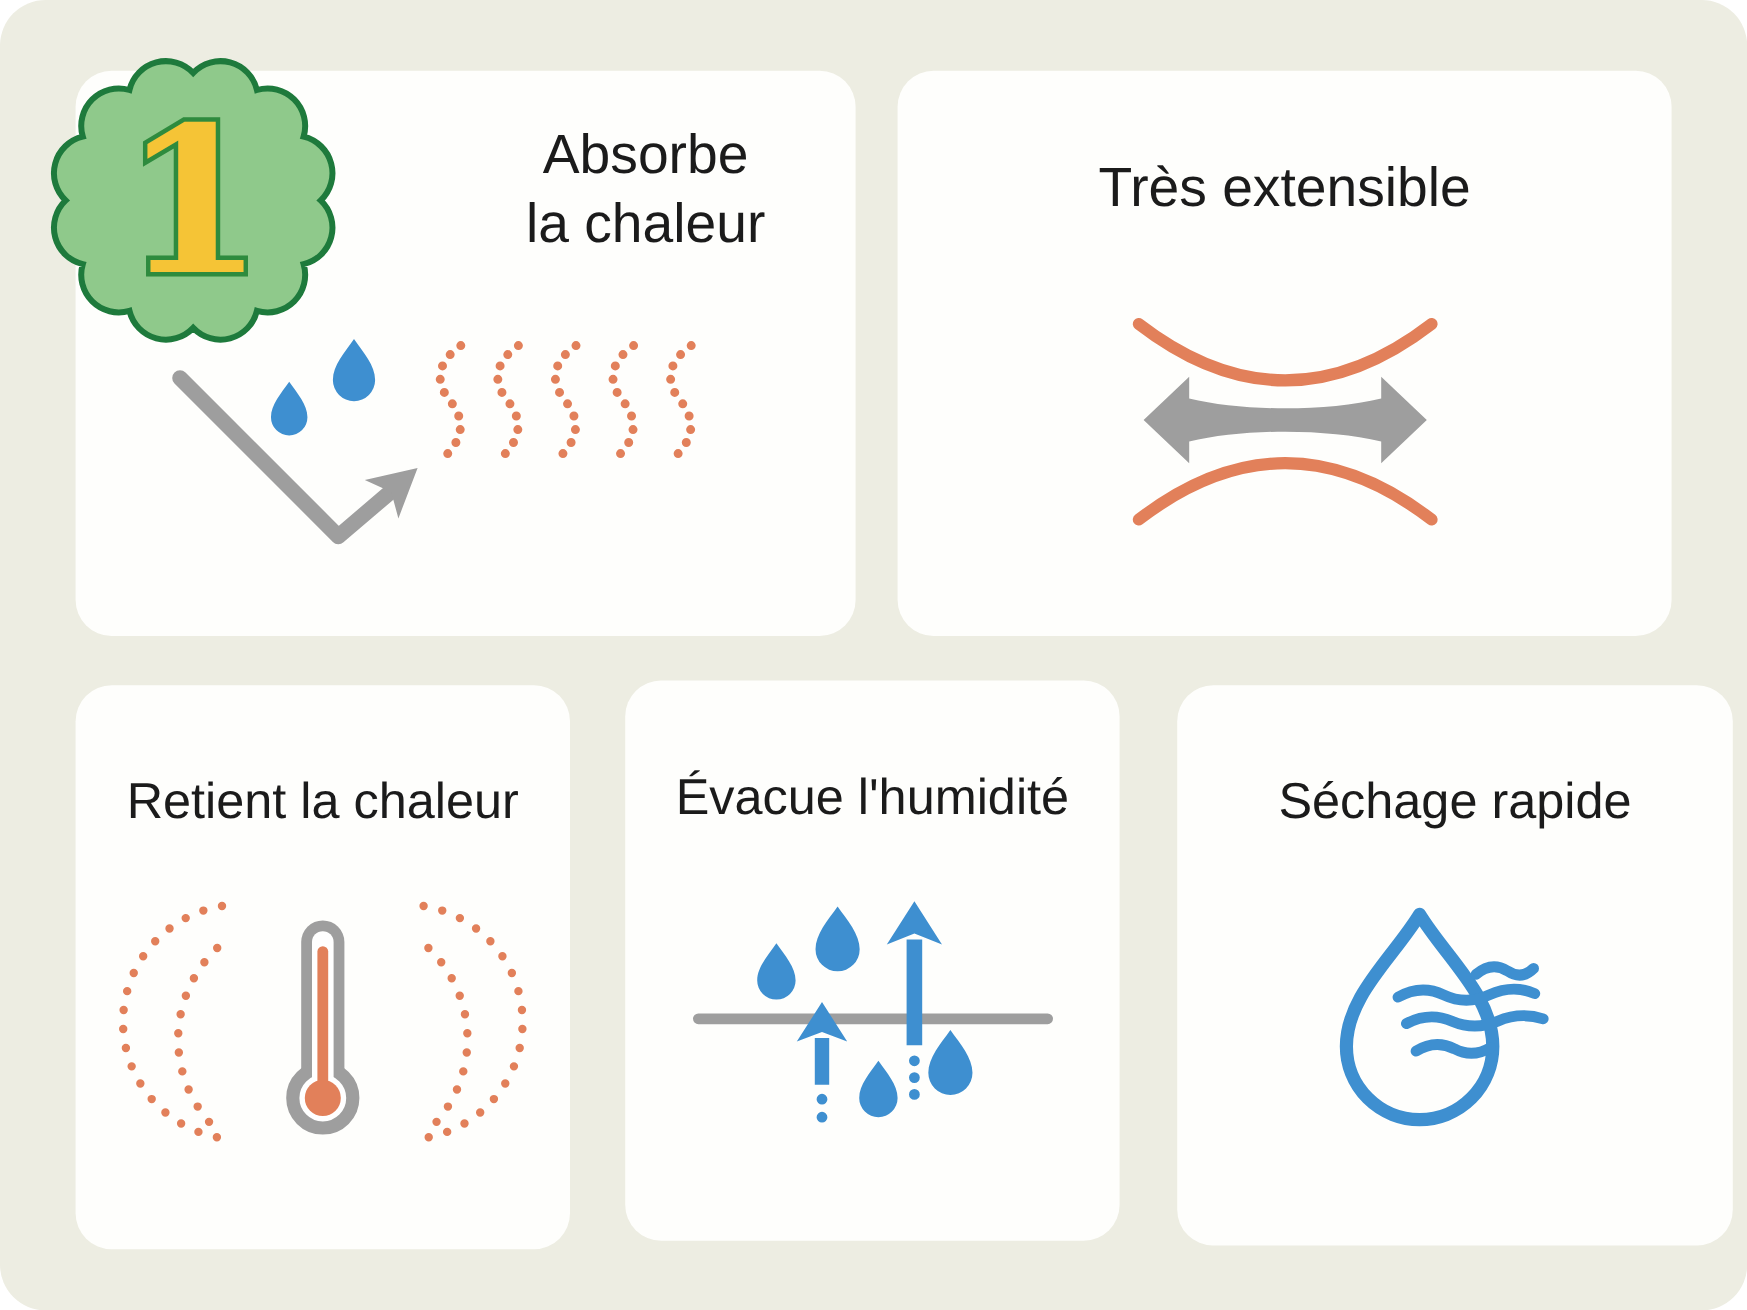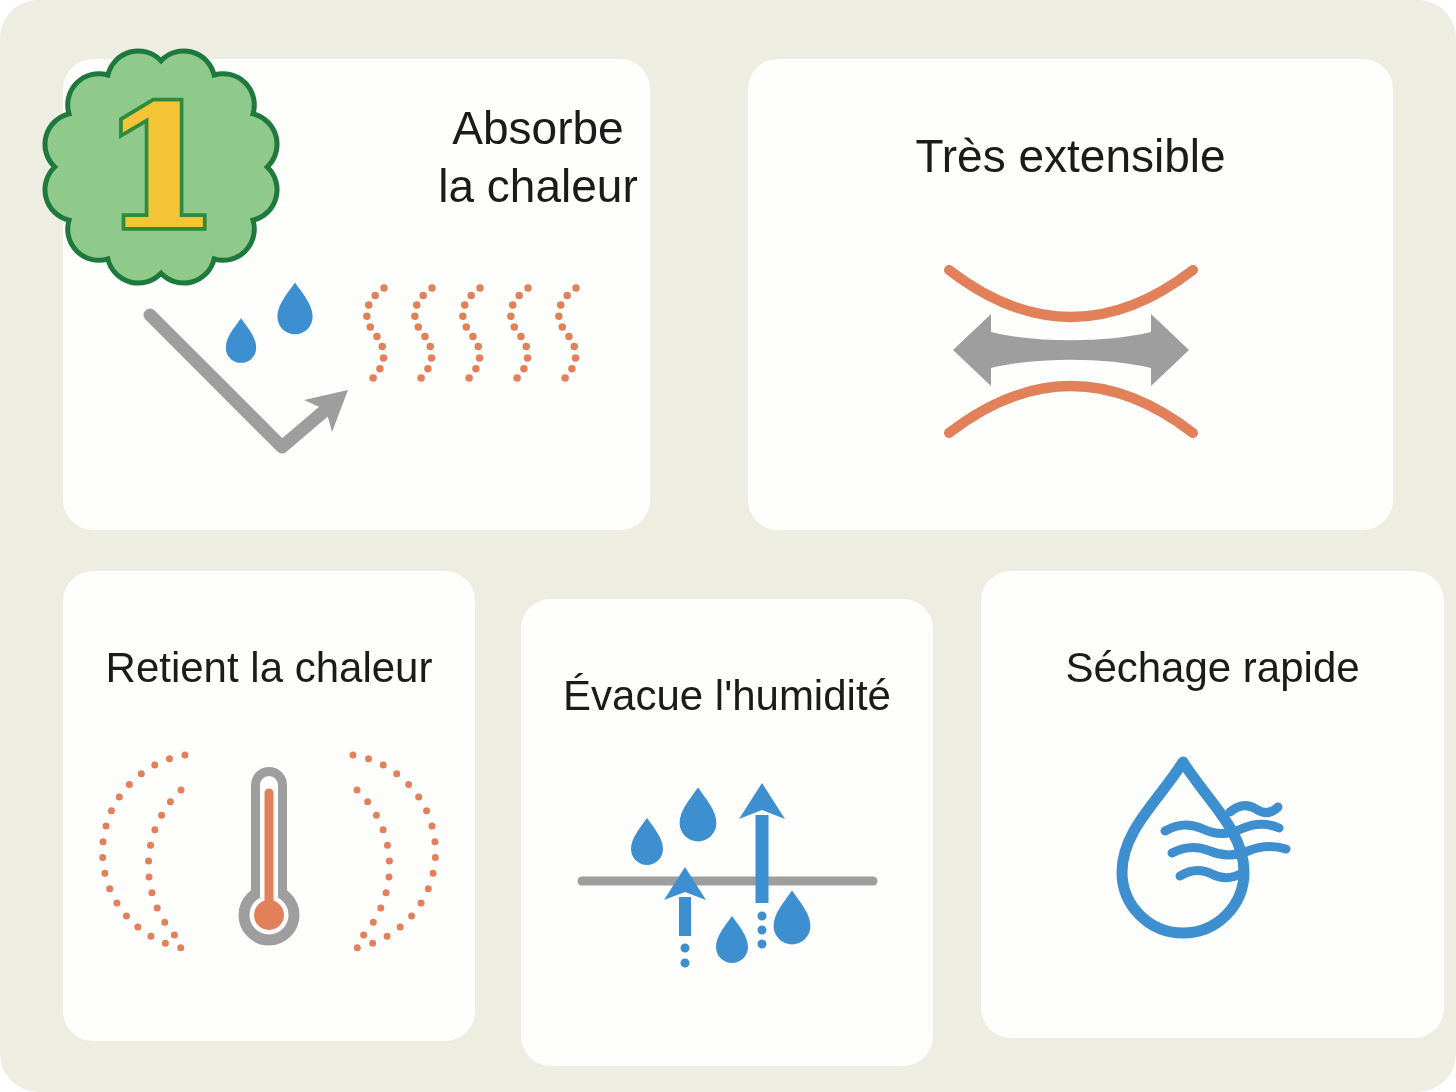--- a/index.html
+++ b/index.html
@@ -6,24 +6,24 @@
   .canvas{
     position:relative;width:1456px;height:1092px;
     background:var(--background,#edede2);
     border-radius:38px;overflow:hidden;
     font-family:"Liberation Sans", sans-serif;
   }
   .card{
     position:absolute;background:var(--card,#fefefc);
     border-radius:30px;
   }
-  .card1{left:63px;top:59px;width:587px;height:471px;}
+  .card1{left:63px;top:59px;width:650px;height:471px;}
   .card2{left:748px;top:59px;width:645px;height:471px;}
   .card3{left:63px;top:571px;width:412px;height:470px;}
-  .card4{left:521px;top:599px;width:412px;height:467px;}
+  .card4{left:521px;top:567px;width:412px;height:467px;}
   .card5{left:981px;top:571px;width:463px;height:467px;}
   .card-label{
     position:absolute;color:var(--text,#1b1b1b);
     text-align:center;white-space:pre-line;line-height:1.27;
   }
   .card1 .card-label{left:310px;top:40px;width:330px;font-size:46px;}
   .card2 .card-label{left:0;top:68px;width:100%;font-size:46px;}
   .card3 .card-label,.card4 .card-label,.card5 .card-label{left:0;top:70px;width:100%;font-size:42px;}
   .icon{position:absolute;}
   .icon1{left:77px;top:219px;width:460px;height:185px;}

